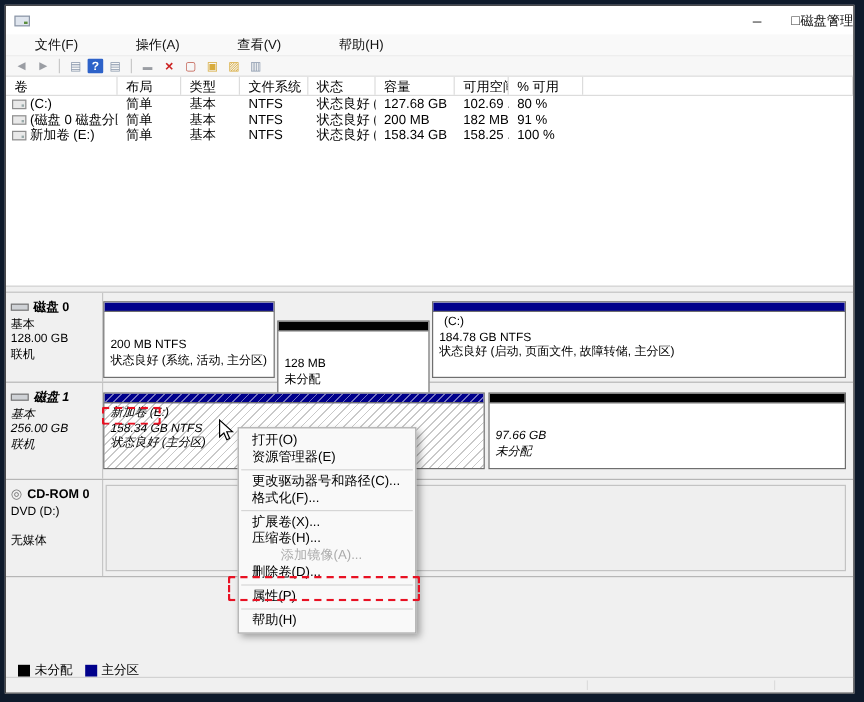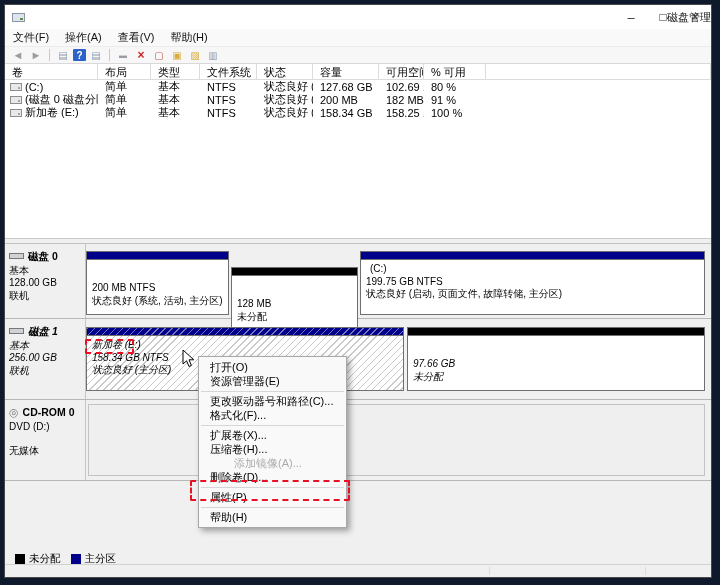--- a/index.html
+++ b/index.html
@@ -16,21 +16,21 @@
   .app-icon::after { content:""; position:absolute; right:1px; bottom:1px; width:3px; height:2px; background:#5b8e3e; }
   .title-text { font-size:11px; color:#111; }
   .win-controls { position:absolute; right:0; top:0; height:24px; display:flex; }
   .ctl { width:32px; height:24px; display:flex; align-items:center; justify-content:center;
          font-size:12px; color:#333; }
   .ctl.min { font-size:13px; }
 
   
   .menubar { position:absolute; left:0; top:24px; width:100%; height:18px; background:#f9f9f9;
              display:flex; align-items:center; font-size:11px; color:#111; border-bottom:1px solid #ececec; }
-  .menu-item { padding:0 8px; height:100%; display:flex; align-items:center; }
+  .menu-item { padding:0 24px; height:100%; display:flex; align-items:center; }
 
   
   .toolbar { position:absolute; left:0; top:42px; width:100%; height:17px; background:#f7f7f7;
              border-bottom:1px solid #d9d9d9; display:flex; align-items:center; padding-left:4px; }
   .tb { width:16px; height:14px; display:flex; align-items:center; justify-content:center;
         font-size:10px; margin:0 1px; }
   .tb-sep { width:1px; height:12px; background:#c9c9c9; margin:0 4px; }
   .tb-arrow { color:#9a9da3; font-size:11px; }
   .tb-panel { color:#8a98ac; }
   .tb-help { background:#2d62c9; color:#fff; width:13px; height:12px; font-size:10px; font-weight:bold; border-radius:1px; }
@@ -213,21 +213,21 @@
         <div class="bar" style="background-color: rgb(0, 0, 0);"></div>
         <div class="ptxt center2">
           <div>128 MB</div>
           <div>未分配</div>
         </div>
       </div>
       <div class="part" style="left:355px; top:7px; width:345px; height:64px;">
         <div class="bar" style="background-color: rgb(0, 0, 139);"></div>
         <div class="ptxt">
           <div style="padding-left:4px;">(C:)</div>
-          <div>199.75 GB NTFS</div>
+          <div>184.78 GB NTFS</div>
           <div>状态良好 (启动, 页面文件, 故障转储, 主分区)</div>
         </div>
       </div>
     </div>
 
     <div class="disk-row" style="top:80px; height:81px;font-style:italic;">
       <div class="disk-label">
         <div class="dname">
             <span class="drive-ico"></span>
             <span>磁盘 1</span>

